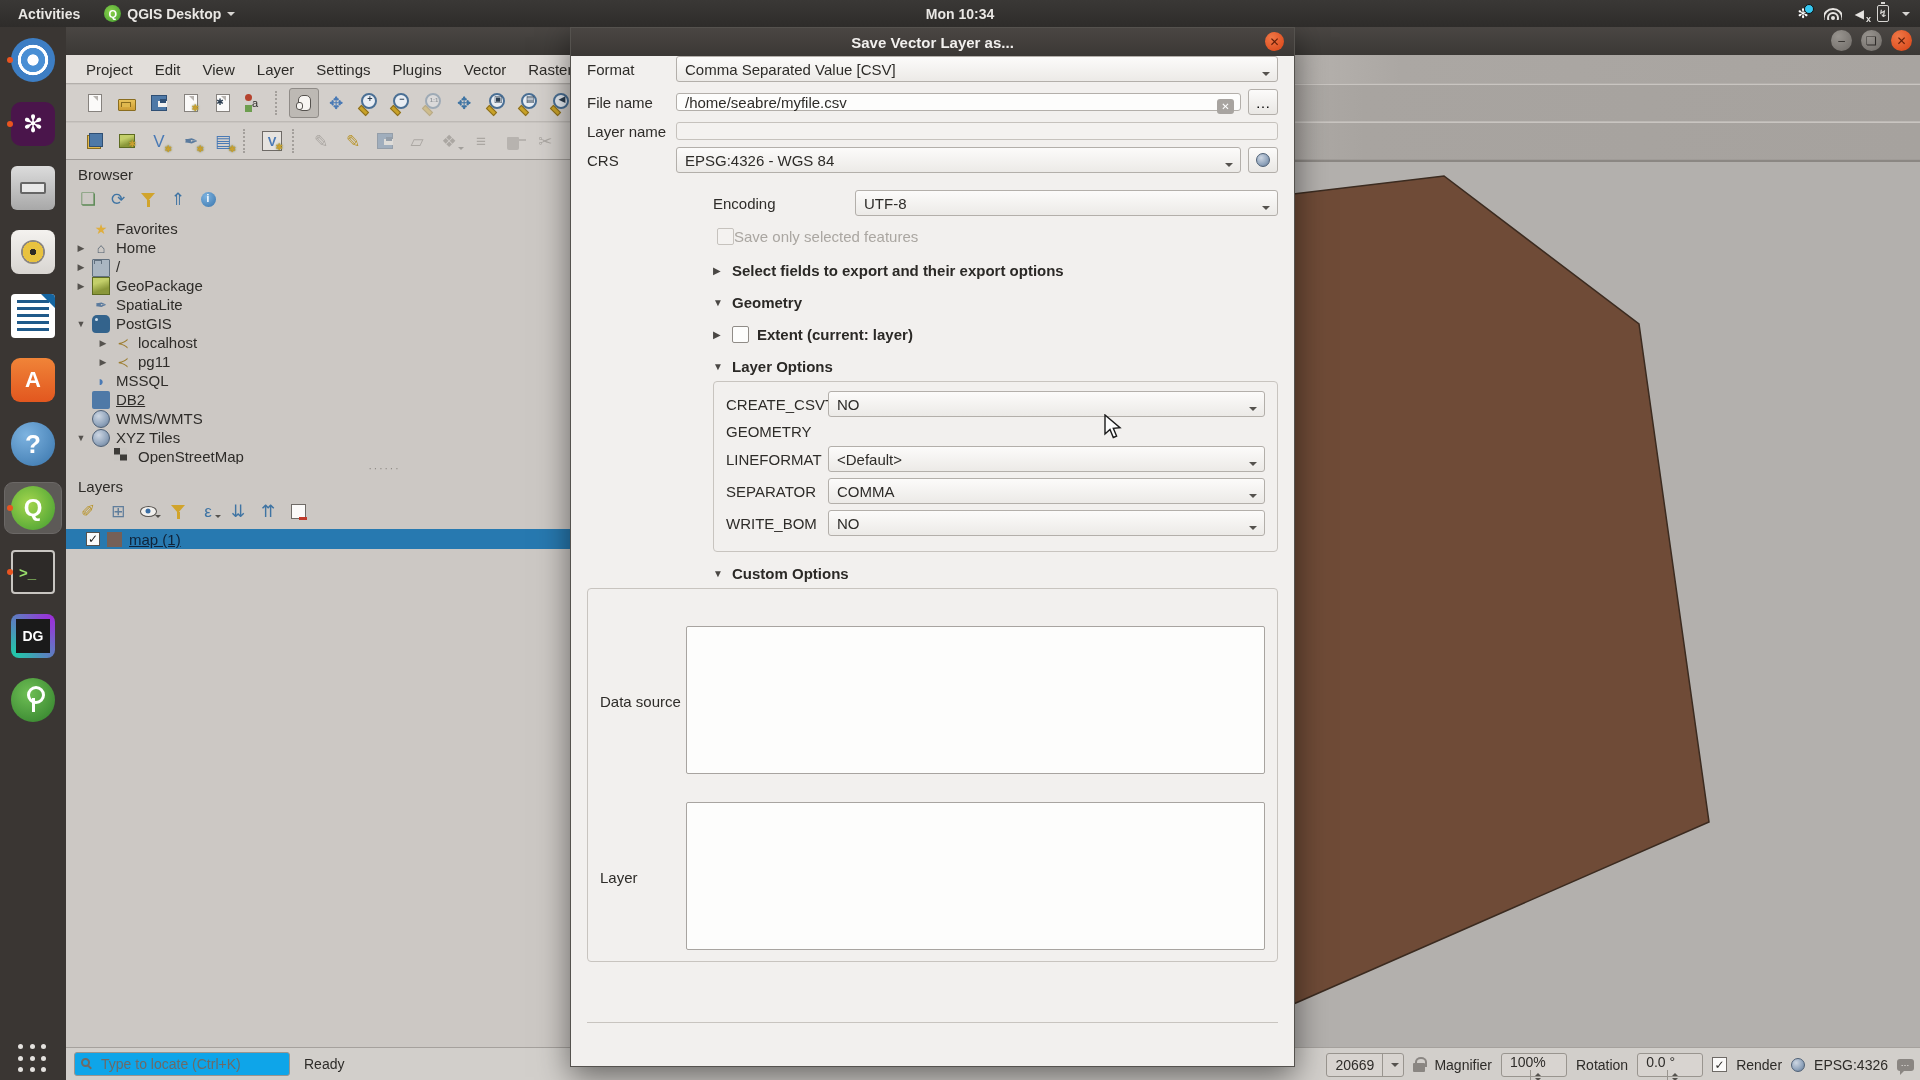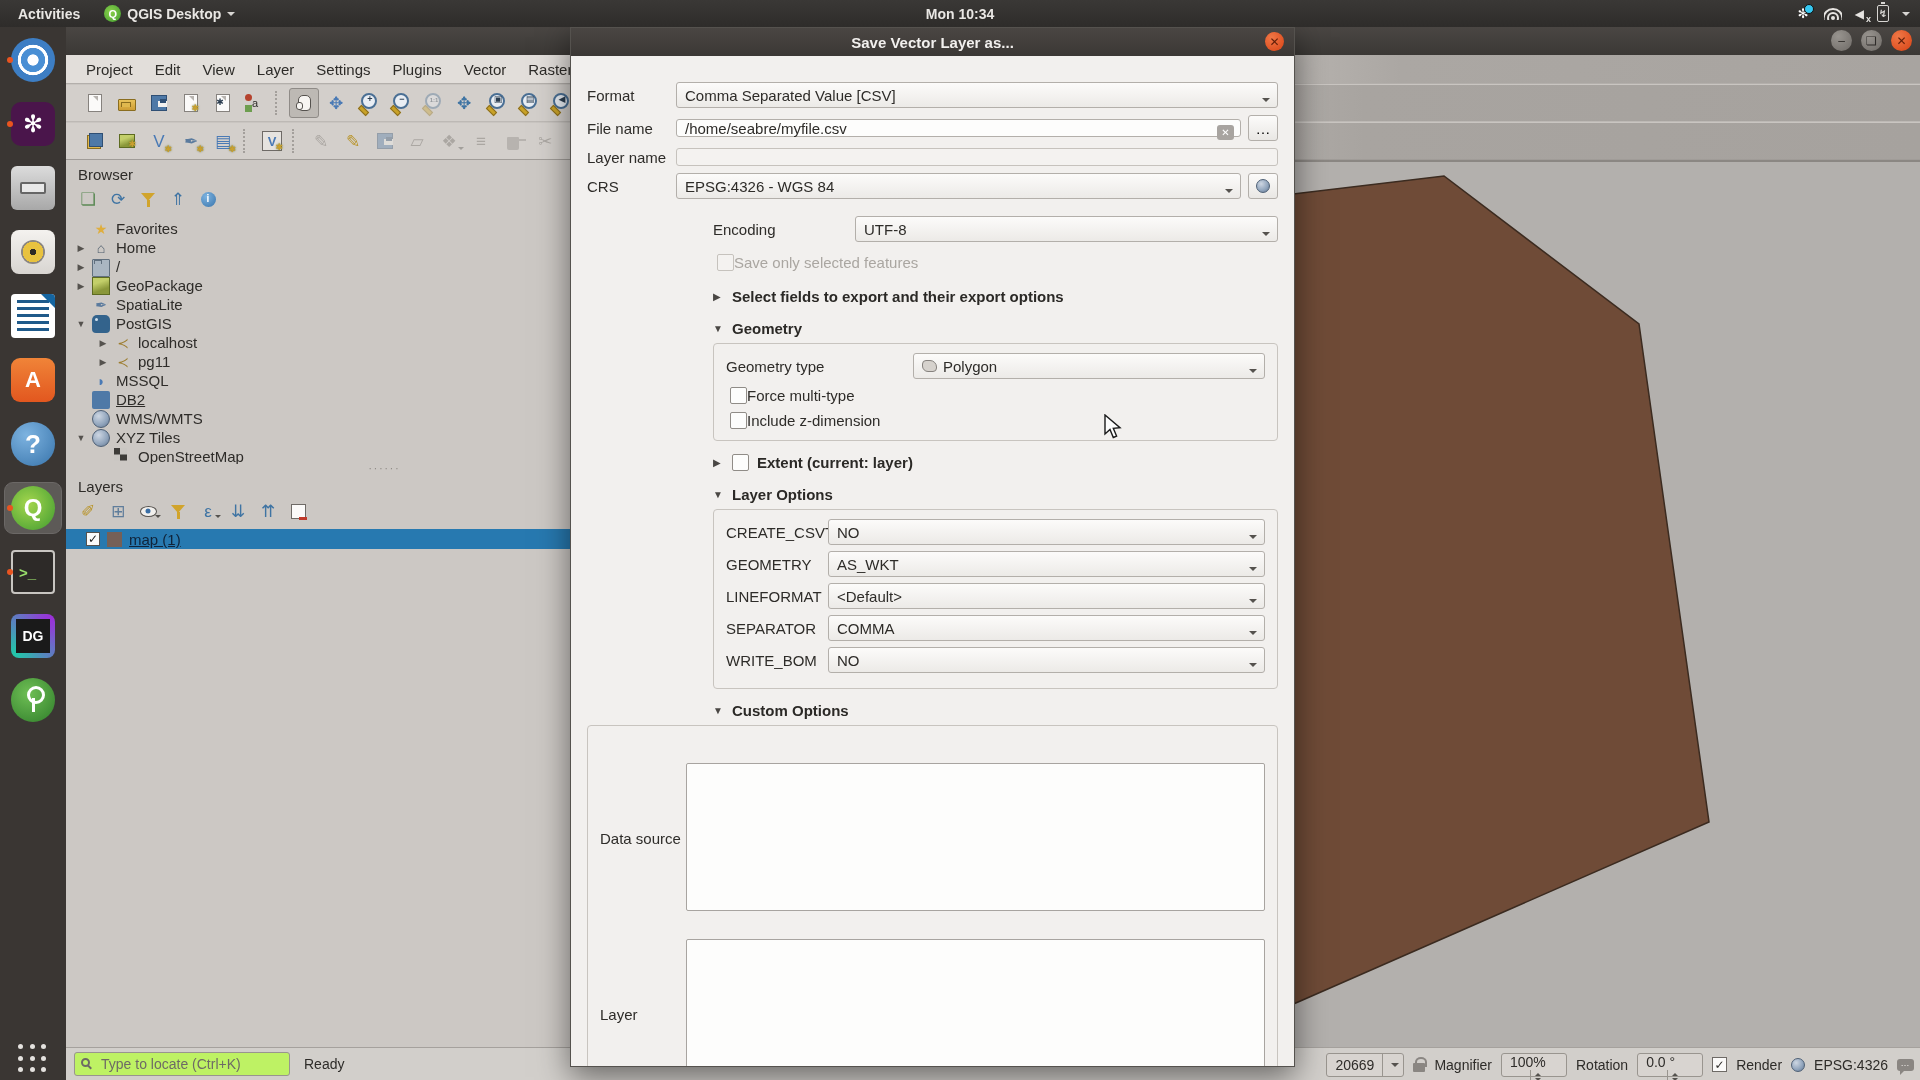--- a/index.html
+++ b/index.html
@@ -140,21 +140,21 @@
   .lr-swatch { width:15px; height:15px; }
   .lr-name { color:#10243a; text-decoration:underline; }
 
   
   .canvas { position:absolute; left:637px; top:133px; width:1217px; height:887px; background:#b3b0ad; border-top:2px solid #8b8783; overflow:hidden; }
   .canvas svg { position:absolute; inset:0; }
 
   
   .statusbar { position:absolute; left:0; top:1020px; width:1854px; height:33px; background:#d2cfcb; border-top:1px solid #a5a19d;
                display:flex; align-items:center; font-size:14px; color:#2e2c29; z-index:20; }
-  .locator { position:relative; margin-left:8px; width:216px; height:24px; background:#bef264; border:1px solid #99958f; border-radius:3px;
+  .locator { position:relative; margin-left:8px; width:216px; height:24px; background:#0ea5e9; border:1px solid #99958f; border-radius:3px;
              display:flex; align-items:center; padding-left:26px; }
   .locator input { border:none; background:transparent; outline:none; width:180px; font-size:14px; color:#2e2c29; font-family:inherit; }
   .locator input::placeholder { color:#6e6a66; }
   .ic-search { position:absolute; left:6px; top:5px; width:9px; height:9px; border:2px solid #6e6a66; border-radius:50%; }
   .ic-search::after { content:""; position:absolute; right:-4px; bottom:-3px; width:5px; height:2px; background:#6e6a66; transform:rotate(45deg); }
   .sb-ready { margin-left:14px; }
   .sb-right { position:absolute; right:6px; top:0; height:33px; display:flex; align-items:center; gap:9px; }
   .sb-combo { display:flex; align-items:center; height:24px; background:#d8d4d0; border:1px solid #99958f; border-radius:3px; padding:0 4px 0 8px; gap:8px; }
   .sb-combo .sep { width:1px; height:22px; background:#99958f; }
   .caret-d { width:0; height:0; border:4px solid transparent; border-top-color:#55524e; margin-top:4px; }
@@ -171,21 +171,21 @@
   .ic-bubble::after { content:""; position:absolute; left:3px; bottom:-4px; border:4px solid transparent; border-top-color:#8a8682; border-left-color:#8a8682; }
 
   
   .dialog { position:absolute; left:570px; top:27px; width:725px; height:1040px; z-index:200;
             box-shadow:0 10px 30px rgba(0,0,0,.5); background:#f2f0ee; border:1px solid #55524e; display:flex; flex-direction:column; }
   .dlg-titlebar { position:relative; height:28px; background:linear-gradient(#4a4643,#3b3835); color:#f2f0ee; font-weight:bold; font-size:15px;
                   display:flex; align-items:center; justify-content:center; flex:none; }
   .dlg-close { position:absolute; right:10px; top:4px; width:19px; height:19px; border-radius:50%;
                background:radial-gradient(circle at 35% 30%,#f07746,#d84315); color:#5f1d08; font-size:12px; font-weight:bold;
                display:flex; align-items:center; justify-content:center; }
-  .dlg-body { flex:1; display:flex; flex-direction:column; padding:26px 16px 0 16px; overflow:hidden; }
+  .dlg-body { flex:1; display:flex; flex-direction:column; padding:0 16px 0 16px; overflow:hidden; }
   .frow { display:flex; align-items:center; margin-bottom:7px; gap:7px; }
   .frow > label { width:82px; flex:none; }
   .combo { position:relative; height:26px; background:linear-gradient(#fcfbfa,#eceae7); border:1px solid #b3afaa; border-radius:3px;
            display:flex; align-items:center; padding:0 24px 0 8px; }
   .combo .caret-d { position:absolute; right:7px; top:11px; }
   .grow { flex:1; }
   .input { position:relative; height:18px; background:#fdfdfc; border:1px solid #b3afaa; border-radius:3px; display:flex; align-items:center; padding:0 8px; }
   .input input { border:none; outline:none; background:transparent; width:100%; font-size:15px; font-family:inherit; color:#2e2c29; }
   .input.disabled { background:#f4f2f0; border-color:#c6c2bd; }
   .clear-ic { position:absolute; right:6px; top:5px; width:17px; height:15px; background:#a8a4a0; border-radius:3px; color:#fff; font-size:10px;
@@ -677,61 +677,39 @@
         <span class="lbl">Save only selected features</span>
       </div>
       <div class="grouphead">
         <span class="tri">▶</span>
         <span>Select fields to export and their export options</span>
       </div>
       <div class="grouphead">
         <span class="tri">▼</span>
         <span>Geometry</span>
       </div>
-      <div class="gframe">
-        <div class="srow">
-          <label style="width:auto;flex:1">Geometry type</label>
-          <div class="combo half">
-            <span class="poly-ic"></span>
-            <span>Polygon</span>
-            <span class="caret-d"></span>
-          </div>
-        </div>
-        <div class="chkrow">
-          <span class="cb"></span>
-          <span class="lbl">Force multi-type</span>
-        </div>
-        <div class="chkrow" style="margin-bottom:2px">
-          <span class="cb"></span>
-          <span class="lbl">Include z-dimension</span>
-        </div>
-      </div>
       <div class="grouphead">
         <span class="tri">▶</span>
         <span class="cb"></span>
         <span>Extent (current: layer)</span>
       </div>
       <div class="grouphead">
         <span class="tri">▼</span>
         <span>Layer Options</span>
       </div>
       <div class="gframe" id="layeropts">
           <div class="optrow">
             <label>CREATE_CSVT</label>
             <div class="combo grow">
               <span>NO</span>
               <span class="caret-d"></span>
             </div>
           </div>
           <div class="optrow">
             <label>GEOMETRY</label>
-            <div class="combo grow">
-              <span>AS_WKT</span>
-              <span class="caret-d"></span>
-            </div>
           </div>
           <div class="optrow">
             <label>LINEFORMAT</label>
             <div class="combo grow">
               <span>&lt;Default&gt;</span>
               <span class="caret-d"></span>
             </div>
           </div>
           <div class="optrow">
             <label>SEPARATOR</label>

